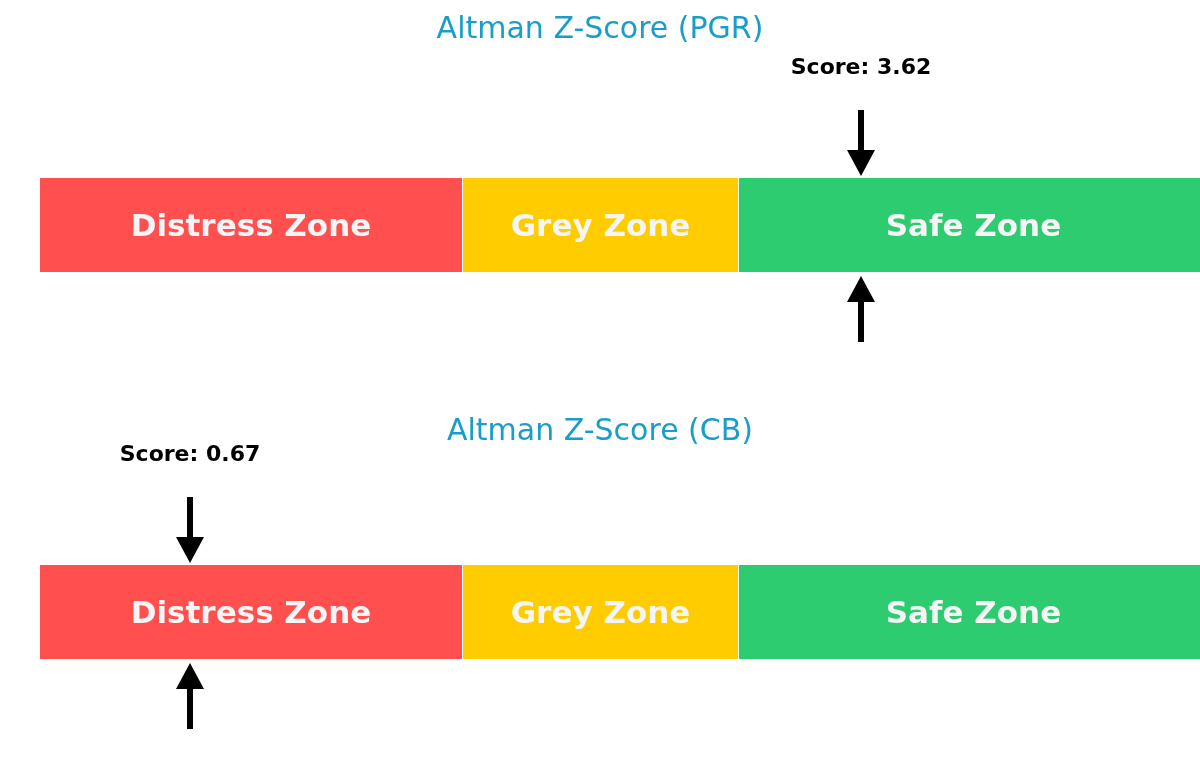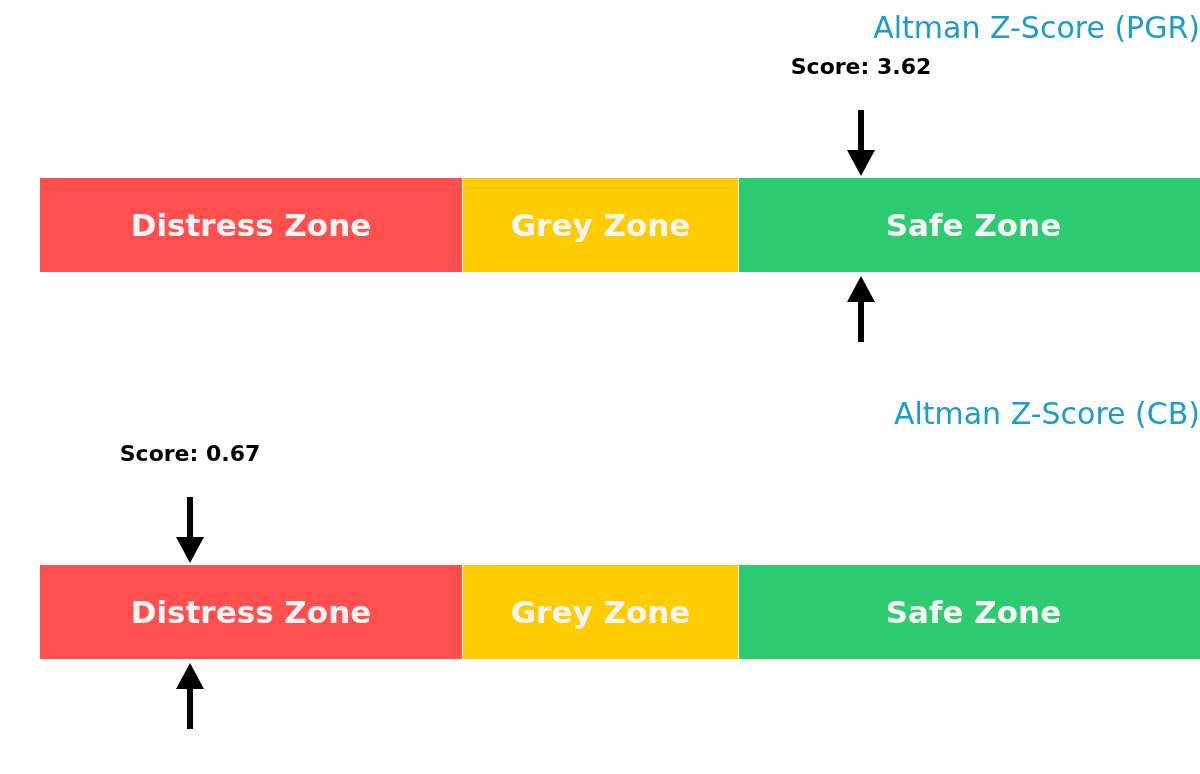--- a/index.html
+++ b/index.html
@@ -1,18 +1,18 @@
 <!DOCTYPE html>
 <html><head>
 <meta charset="utf-8">
 <style>
   html, body { margin: 0; padding: 0; background: #ffffff; }
   body { width: 1200px; height: 774px; position: relative; overflow: hidden;
          font-family: "DejaVu Sans", sans-serif; }
-  .title { position: absolute; left: 0; width: 1200px; text-align: right;
+  .title { position: absolute; left: 0; width: 1200px; text-align: center;
            font-size: 30px; color: #1a9ec9; font-weight: normal; }
   .score { position: absolute; font-size: 22px; font-weight: bold; color: #000;
            white-space: nowrap; transform: translateX(-50%); }
   .bar { position: absolute; left: 16px; width: 1184px; height: 94px; margin-left: 24px; }
   .zone { position: absolute; top: 0; height: 94px; display: flex;
           align-items: center; justify-content: center; color: #f5f5f5;
           font-size: 31px; font-weight: bold; box-sizing: border-box; }
   .arrow { position: absolute; width: 30px; transform: translateX(-50%); }
 </style>
 </head>
@@ -33,21 +33,21 @@
     <div class="zone" style="left:699px; width:469px; background:#2ecc71;">Safe Zone</div>
   </div>
 
   <svg class="arrow" style="left:861px; top:274px;" height="68" viewBox="0 0 30 68">
     <polygon points="1,28 29,28 15,2" fill="#000"></polygon>
     <rect x="12" y="24" width="6" height="44" fill="#000"></rect>
   </svg>
 </div>
 
 <div>
-  <div class="title" style="top:396px;">Altman Z-Score (CB)</div>
+  <div class="title" style="top:412px;">Altman Z-Score (CB)</div>
   <div class="score" style="left:190px; top:441px;">Score: 0.67</div>
 
   <svg class="arrow" style="left:190px; top:497px;" height="68" viewBox="0 0 30 68">
     <rect x="12" y="0" width="6" height="44" fill="#000"></rect>
     <polygon points="1,40 29,40 15,66" fill="#000"></polygon>
   </svg>
 
   <div class="bar" style="top:565px;">
     <div class="zone" style="left:0; width:422px; background:#ff4f4f;">Distress Zone</div>
     <div class="zone" style="left:423px; width:275px; background:#ffcc00;">Grey Zone</div>

